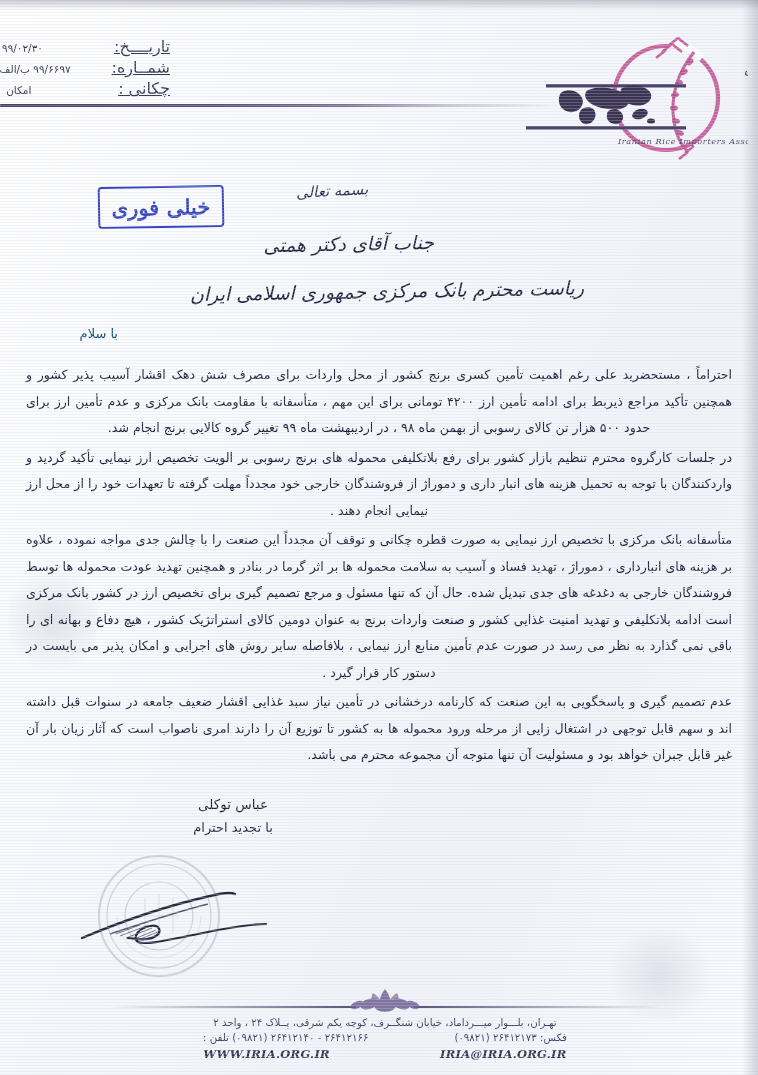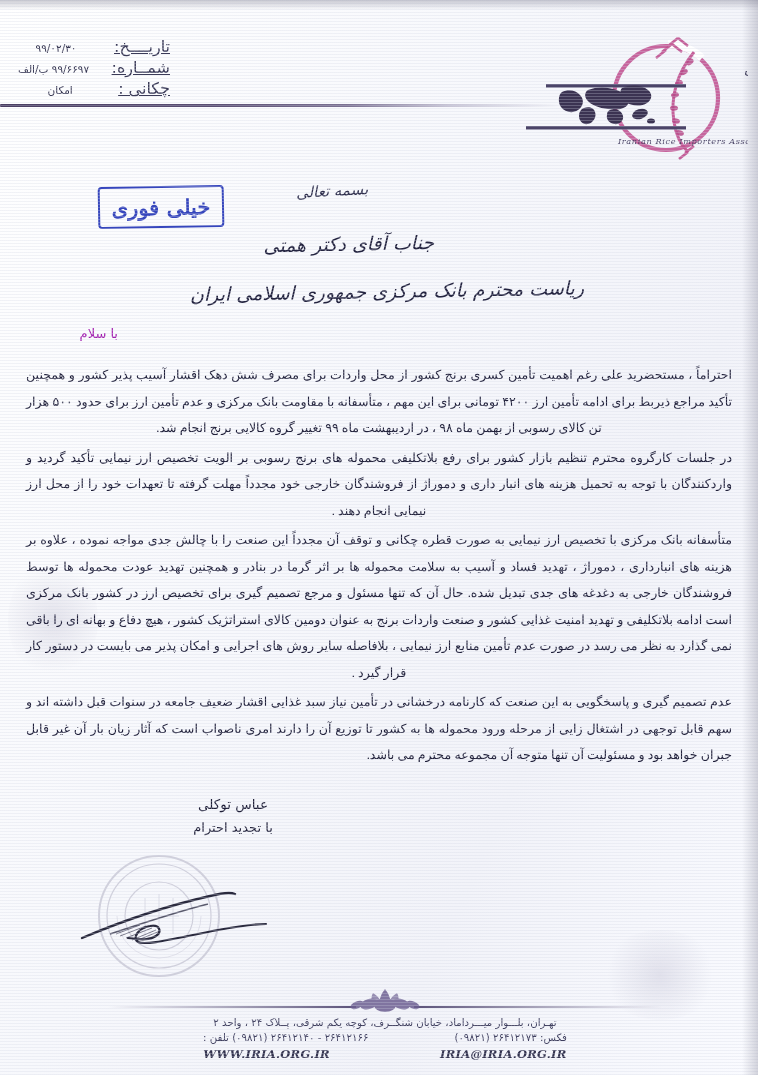--- a/index.html
+++ b/index.html
@@ -89,21 +89,21 @@
     font-size: 16px;
     color: #3b3b58;
     padding-left: 4px;
     display: inline-block;
     text-decoration: underline;
   }
   .meta-value {
     font-size: 10.5px;
     color: #32324e;
     min-width: 108px;
-    text-align: center;
+    text-align: left;
     display: inline-block;
   }
   .header-rule {
     position: absolute;
     top: 104px;
     left: 0;
     width: 560px;
     height: 3px;
     background: linear-gradient(to right,
                 #4b3f63 0%, #5b4f74 38%, #7d7394 62%,
@@ -179,42 +179,41 @@
     font-family: "DejaVu Serif", "Liberation Serif", serif;
     font-size: 19px;
     color: #242440;
     font-style: italic;
     margin-bottom: 24px;
     padding-right: 146px;
     transform: rotate(-1deg);
   }
   .addr-salutation {
     font-size: 13px;
-    color: #a21caf;
+    color: #0c4a6e;
     padding-right: 612px;
   }
 
   
   .body-text {
     position: absolute;
     top: 362px;
     right: 26px;
     left: 26px;
     z-index: 4;
     text-align: justify;
   }
   .para {
     font-size: 12.6px;
     line-height: 26.5px;
     color: #21213b;
     margin: 0 0 3px 0;
     text-align: justify;
     text-align-last: center;
     letter-spacing: .1px;
-    font-family: Liberation Serif, serif;
   }
   .para.last-left { text-align-last: right; }
 
   
   .signature {
     position: absolute;
     top: 792px;
     left: 128px;
     width: 210px;
     text-align: center;

